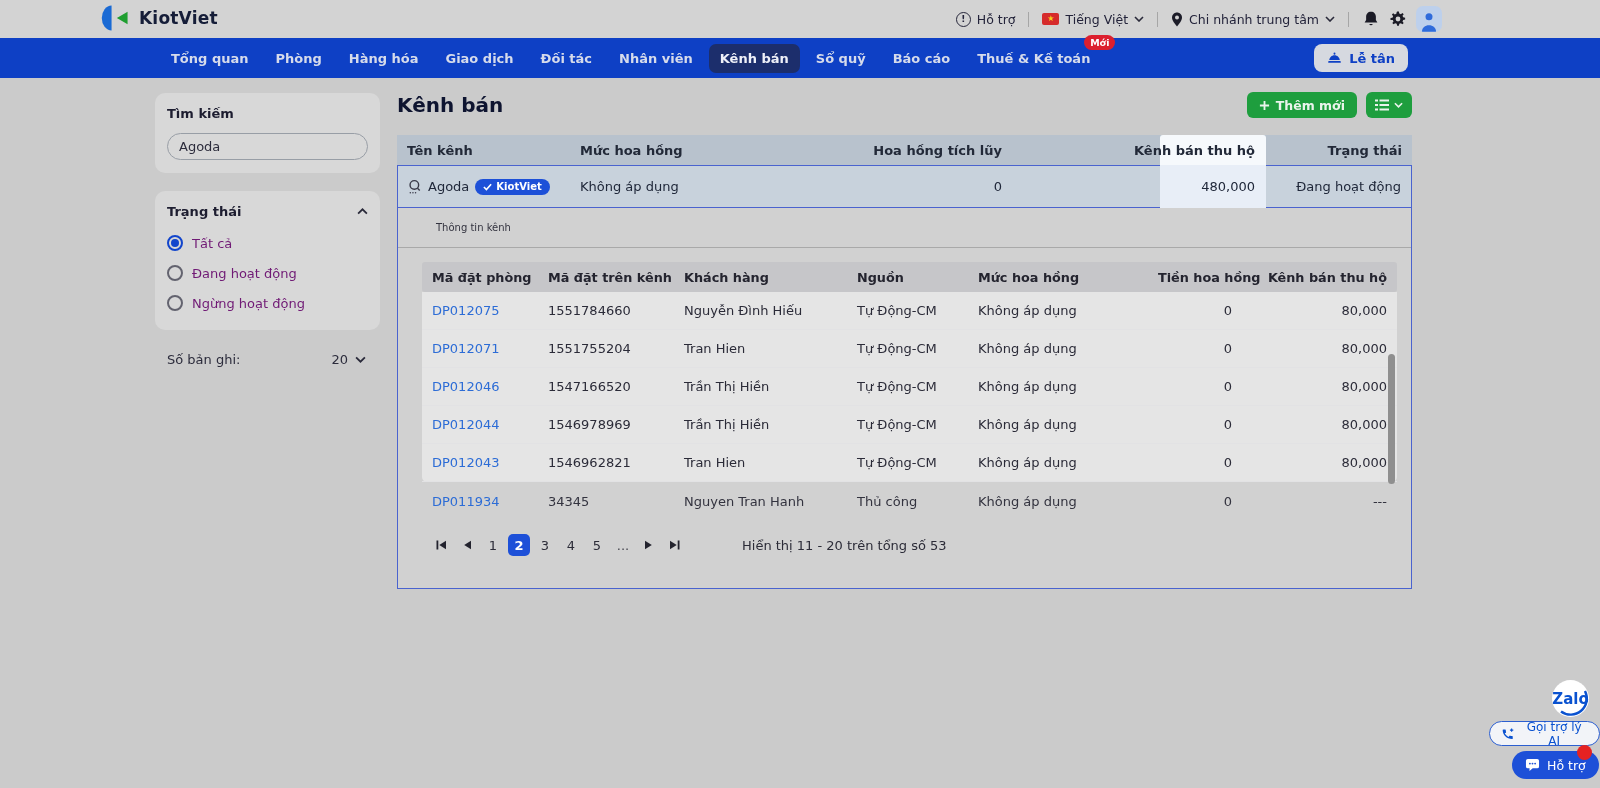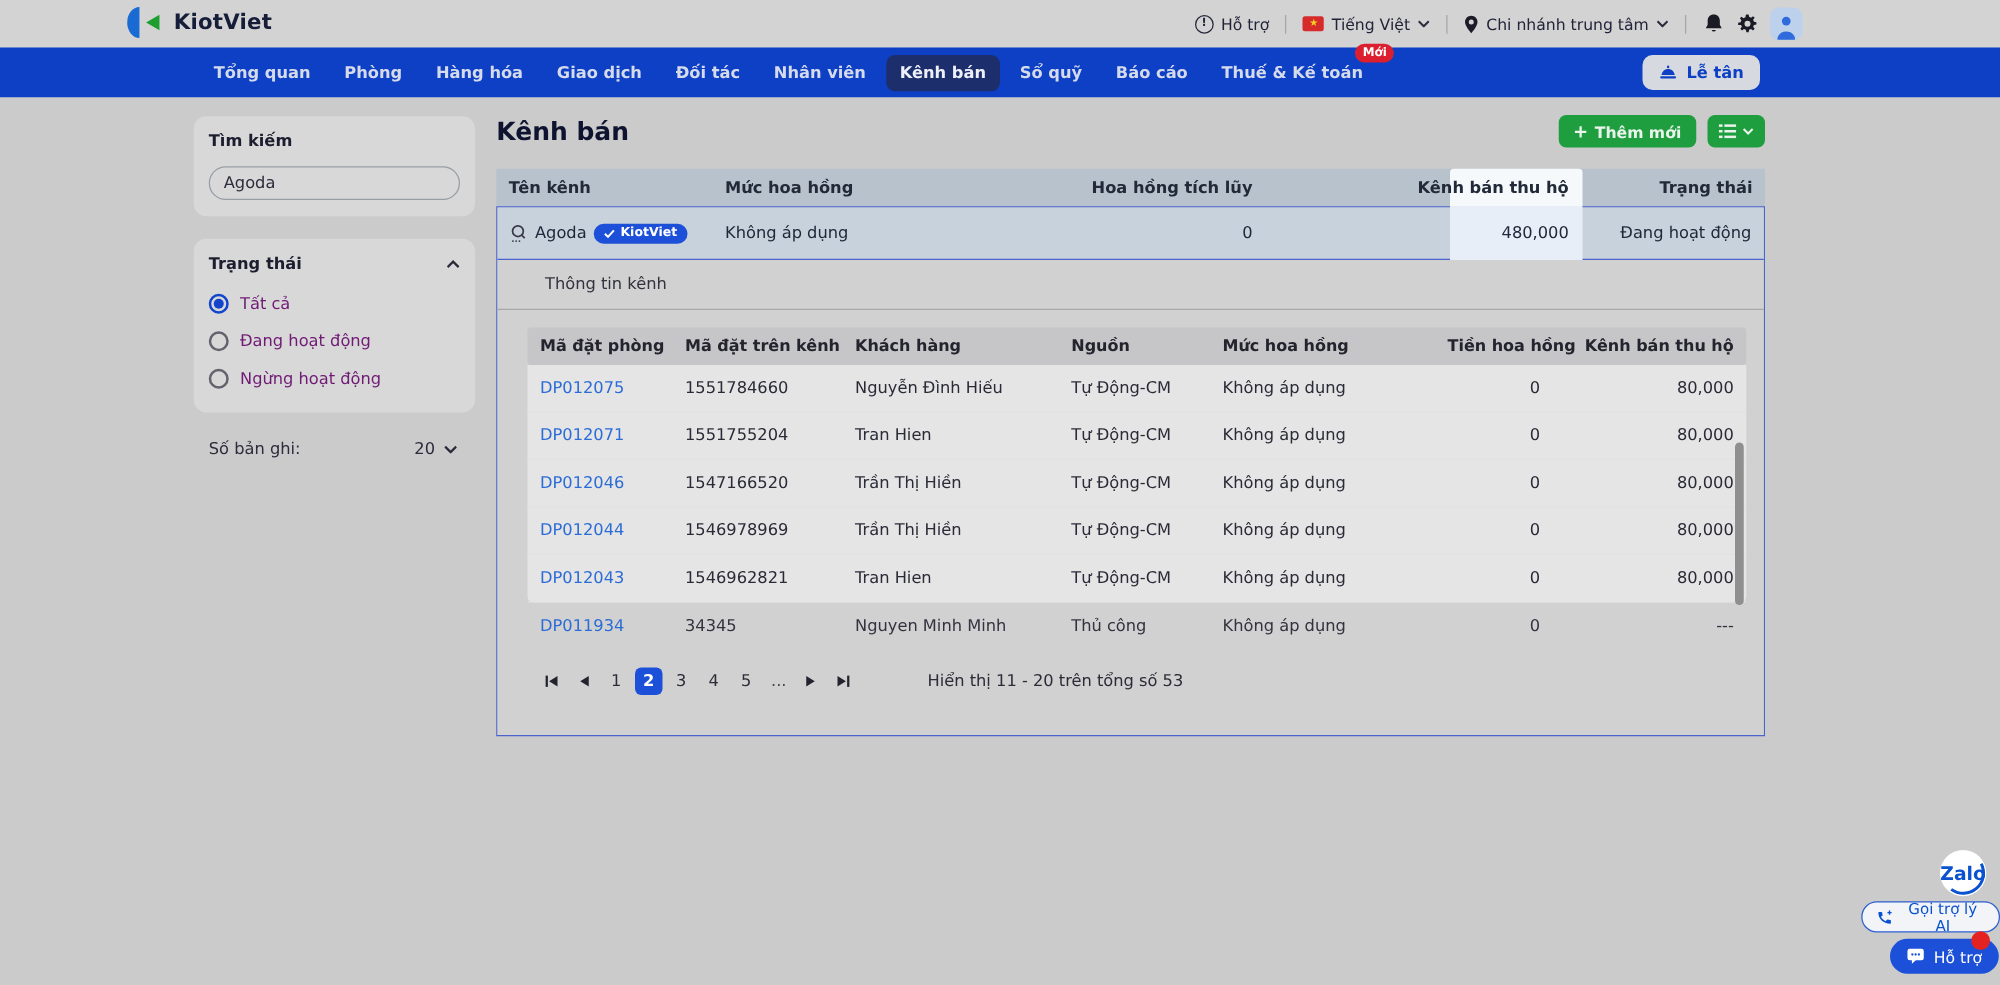--- a/index.html
+++ b/index.html
@@ -60,21 +60,21 @@
   .oc, .ocell { padding:0 10px; position:relative; z-index:2; white-space:nowrap; }
   .r { text-align:right; }
   .bordered { border:1px solid #4a63cf; }
   .orow { display:grid; grid-template-columns:172px 287px 155px 253px 146px; height:42px; align-items:center; background:#c8d2dc; font-size:13px; color:#20283a; border-bottom:1px solid #4a63cf; cursor:pointer; }
   .name-cell { display:flex; align-items:center; gap:6px; }
   .kv-badge { display:inline-flex; align-items:center; gap:4px; background:#1d50d8; color:#fff; font-size:10px; font-weight:bold; padding:2.5px 8px; border-radius:10px; }
 
   
   .panel { background:#d1d1d1; }
   .tabs { display:flex; align-items:center; gap:12px; padding-left:32px; height:40px; border-bottom:1px solid #a9a9a9; }
-  .tab { font-size:13px; color:#33333f; padding:10px 6px; cursor:pointer; white-space:nowrap; }
+  .tab { font-size:10px; color:#33333f; padding:10px 6px; cursor:pointer; white-space:nowrap; }
   .tab.active { background:#fff; border-radius:6px; padding:10px 16px; color:#1447cf; position:relative; }
   .tab.active::after { content:""; position:absolute; left:14px; right:14px; bottom:5px; height:2.5px; background:#1447cf; border-radius:2px; }
   .panel-body { padding:14px 0 0 24px; }
   .itable { width:975px; }
   .ihead { display:grid; grid-template-columns:116px 136px 173px 121px 180px 94px 155px; height:30px; align-items:center; background:#c6c6c9; border-radius:3px; font-size:12.8px; font-weight:bold; color:#24242f; }
   .ic { padding:0 10px; white-space:nowrap; }
   .spotzone { background:#e5e5e5; border-radius:0 0 5px 5px; position:relative; }
   .irow { display:grid; grid-template-columns:116px 136px 173px 121px 180px 94px 155px; height:38px; align-items:center; font-size:13px; color:#2b2b38; border-bottom:1px solid #e2e2e4; }
   .irow .ic.link { color:#2c6cd6; cursor:pointer; }
   .dimzone .irow { border-bottom:none; color:#33333f; }
@@ -342,21 +342,21 @@
                     <div class="ic">Tự Động-CM</div>
                     <div class="ic">Không áp dụng</div>
                     <div class="ic r">0</div>
                     <div class="ic r">80,000</div>
                   </div>
                 </div>
               <div class="dimzone" id="booking-rows-dim">
                   <div class="irow">
                     <div class="ic link">DP011934</div>
                     <div class="ic">34345</div>
-                    <div class="ic">Nguyen Minh Minh</div>
+                    <div class="ic">Nguyen Tran Hanh</div>
                     <div class="ic">Thủ công</div>
                     <div class="ic">Không áp dụng</div>
                     <div class="ic r">0</div>
                     <div class="ic r">---</div>
                   </div>
                 </div>
               <div class="pager">
                 <span class="pg-ic">
                     <svg width="12" height="12" viewBox="0 0 12 12">
                       <rect x="1.5" y="1.5" width="1.8" height="9" fill="#23232e"></rect>

